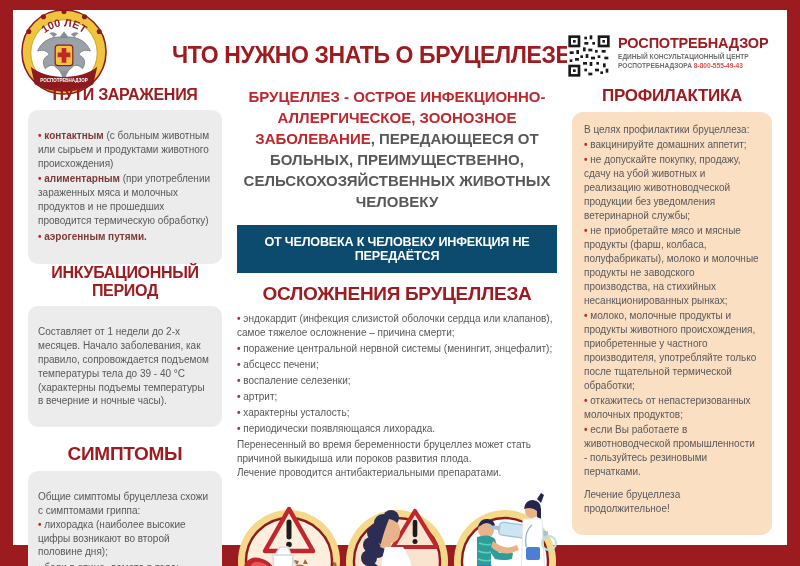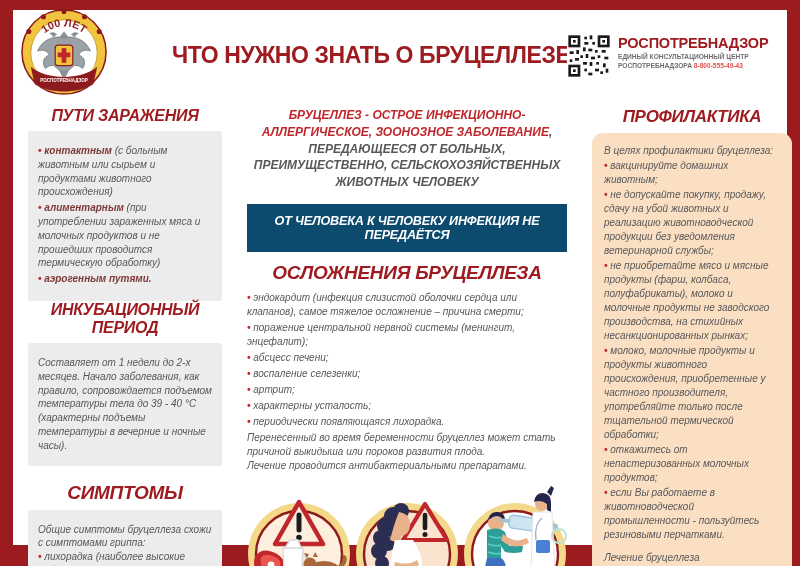--- a/index.html
+++ b/index.html
@@ -24,44 +24,44 @@
     position:absolute; right:8px; top:24px; width:212px;
     display:flex; gap:7px; align-items:flex-start;
   }
   .qr { width:44px; height:44px; flex:0 0 auto; }
   .agency-text { padding-top:1px; }
   .agency-name { font-size:14.5px; font-weight:700; color:#9e1b20; letter-spacing:-0.2px; }
   .agency-sub { margin-top:2px; font-size:6.6px; font-weight:700; color:#6d6e71; line-height:1.35; }
   .agency-phone { color:#e0514a; }
   
   .columns {
-    position:absolute; top:97px; left:15px; width:744px; height:446px;
-    display:flex; gap:25px;font-style:italic;
+    position:absolute; top:76px; left:15px; width:744px; height:446px;
+    display:flex; gap:15px;
   }
   .col-left  { width:194px; flex:0 0 auto; }
   .col-center{ width:320px; flex:0 0 auto; }
   .col-right { width:200px; flex:0 0 auto; display:flex; flex-direction:column; }
   .sec-title {
     text-align:center; font-weight:700; color:#9e1b20; letter-spacing:-0.3px;
   }
   .t16 { font-size:16px; }
   .t19 { font-size:19px; }
   .t17 { font-size:17px; }
   .card {
-    background:#ececec; border-radius:3px; padding:13px 10px;
+    background:#ececec; border-radius:10px; padding:19px 10px;
     font-size:10px; color:#57585a; line-height:1.38; margin-top:6px;
   }
   ul.blist { list-style:none; }
   ul.blist li { margin-bottom:2px; }
   ul.blist li::before { content:"• "; color:#c1272d; font-weight:700; }
   .lead { font-weight:700; color:#7e3a38; }
   .mt14 { margin-top:0; }
   .mt16 { margin-top:16px; }
   
-  .definition { text-align:center; font-size:12px; font-weight:700; line-height:1.4; padding:0 6px; }
+  .definition { text-align:center; font-size:15px; font-weight:700; line-height:1.4; padding:0 6px; }
   .def-red { color:#c0272d; }
   .def-gray { color:#57585a; }
   .banner {
     margin:13px 0 10px; background:#0c4a6e; color:#ffffff;
     font-size:12.6px; font-weight:700; text-align:center;
     padding:10px 2px; letter-spacing:-0.2px;
   }
   .center-body { font-size:10px; color:#57585a; line-height:1.4; margin-top:7px; }
   .center-note { font-size:10px; color:#57585a; line-height:1.4; }
   .illustrations { margin-top:5px; display:flex; justify-content:space-between; }
@@ -306,21 +306,21 @@
             <circle cx="96" cy="58" r="7" fill="none" stroke="#bfe3d8" stroke-width="2"></circle>
           </svg>
         </div>
       </div>
 
       <div class="col-right">
         <div class="sec-title t17">ПРОФИЛАКТИКА</div>
         <div class="card-peach">
           <p style="margin-bottom:1px;">В целях профилактики бруцеллеза:</p>
           <ul class="blist">
-            <li>вакцинируйте домашних животным;</li>
+            <li>вакцинируйте домашних аппетит;</li>
             <li>не допускайте покупку, продажу, сдачу на убой животных и реализацию животноводческой продукции без уведомления ветеринарной службы;</li>
             <li>не приобретайте мясо и мясные продукты (фарш, колбаса, полуфабрикаты), молоко и молочные продукты не заводского производства, на стихийных несанкционированных рынках;</li>
             <li>молоко, молочные продукты и продукты животного происхождения, приобретенные у частного производителя, употребляйте только после тщательной термической обработки;</li>
             <li>откажитесь от непастеризованных молочных продуктов;</li>
             <li>если Вы работаете в животноводческой промышленности - пользуйтесь резиновыми перчатками.</li>
           </ul>
           <p class="note">Лечение бруцеллеза продолжительное!</p>
 
         </div>
 

